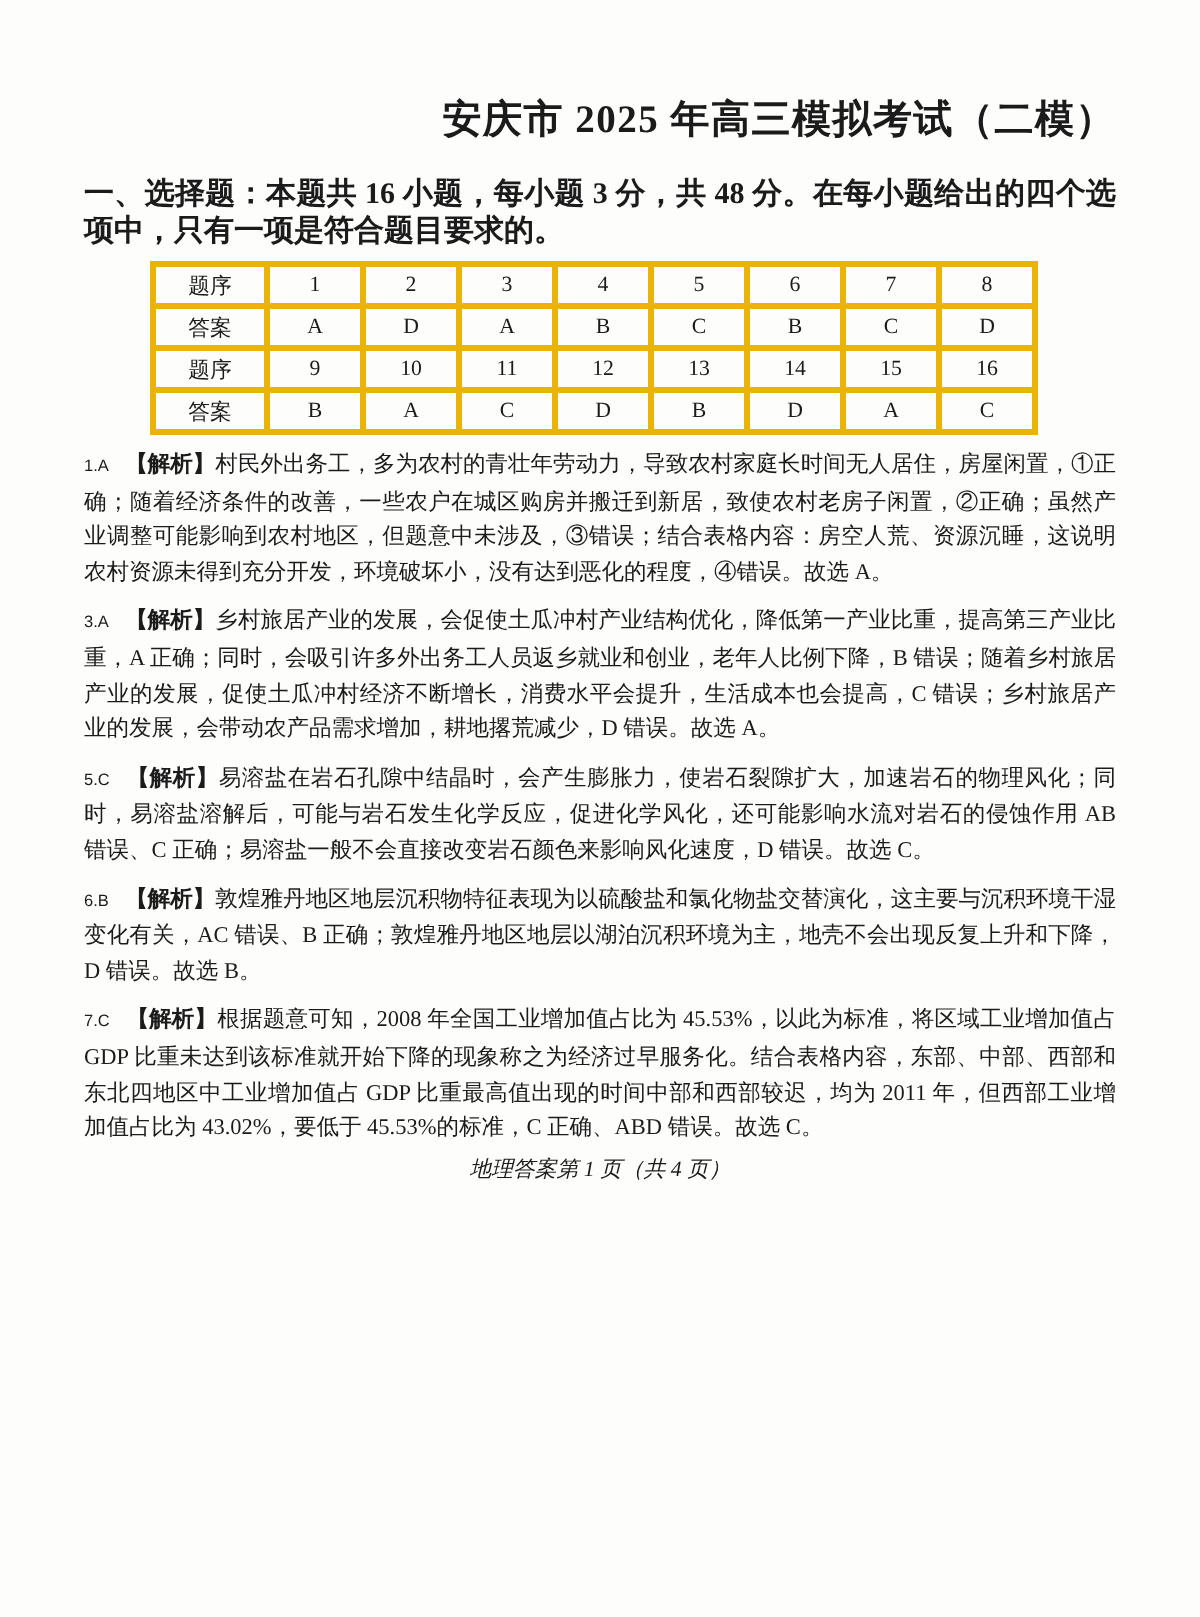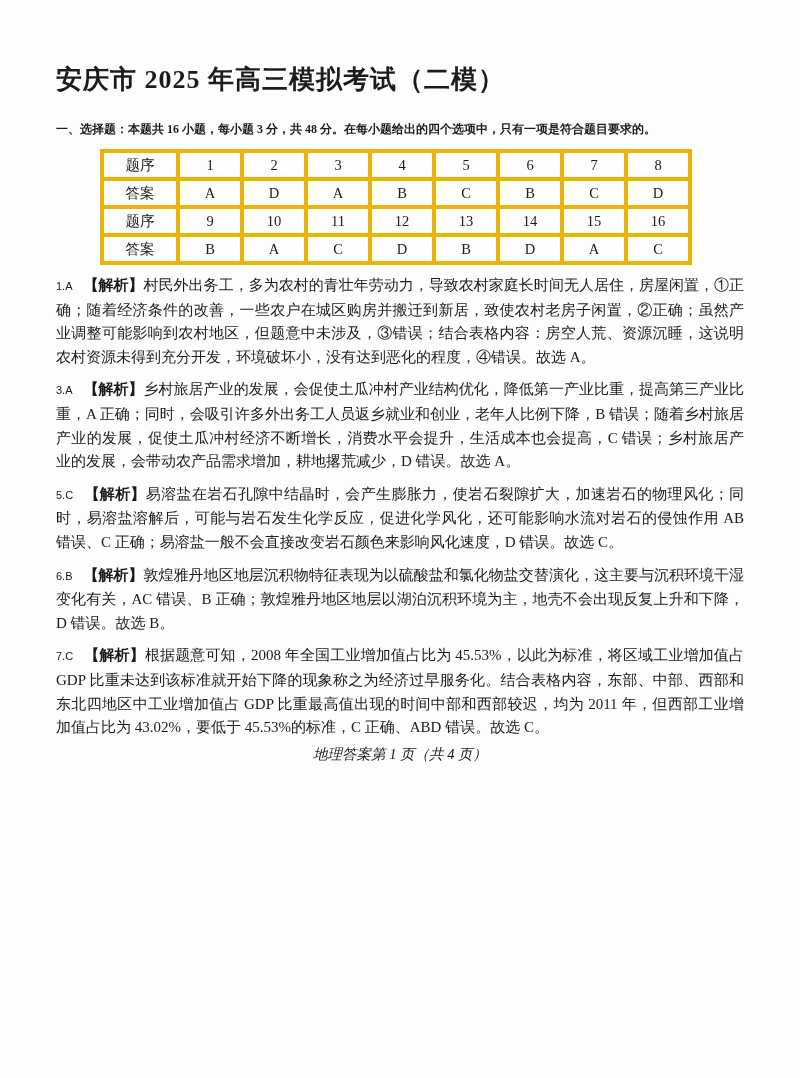--- a/index.html
+++ b/index.html
@@ -5,29 +5,29 @@
   html,body{margin:0;padding:0;}
   body{
     width:800px;height:1078px;
     background:#fdfdfc;
     color:#1b1b1b;
     font-family:"Liberation Serif","DejaVu Serif",serif;
     overflow:hidden;
   }
   .page{padding:62px 56px 0 56px;box-sizing:border-box;}
   .title{
-    text-align:left;font-size:26px;font-weight:bold;
+    text-align:right;font-size:26px;font-weight:bold;
     margin:0 0 20px 0;letter-spacing:1px;
   }
   .subtitle{
     text-align:center;font-size:21px;font-weight:bold;
     margin:0 0 17px 0;letter-spacing:0.5px;
   }
   .intro{
-    font-size:12px;font-weight:bold;line-height:25px;
+    font-size:20px;font-weight:bold;line-height:25px;
     text-align:justify;margin:0 0 7px 0;
   }
   table.answers{
     border-collapse:collapse;
     margin-left:44px;
     width:592px;table-layout:fixed;
     border:2px solid #2b2b2b;
   }
   table.answers td{
     border:4px solid #eab308;

